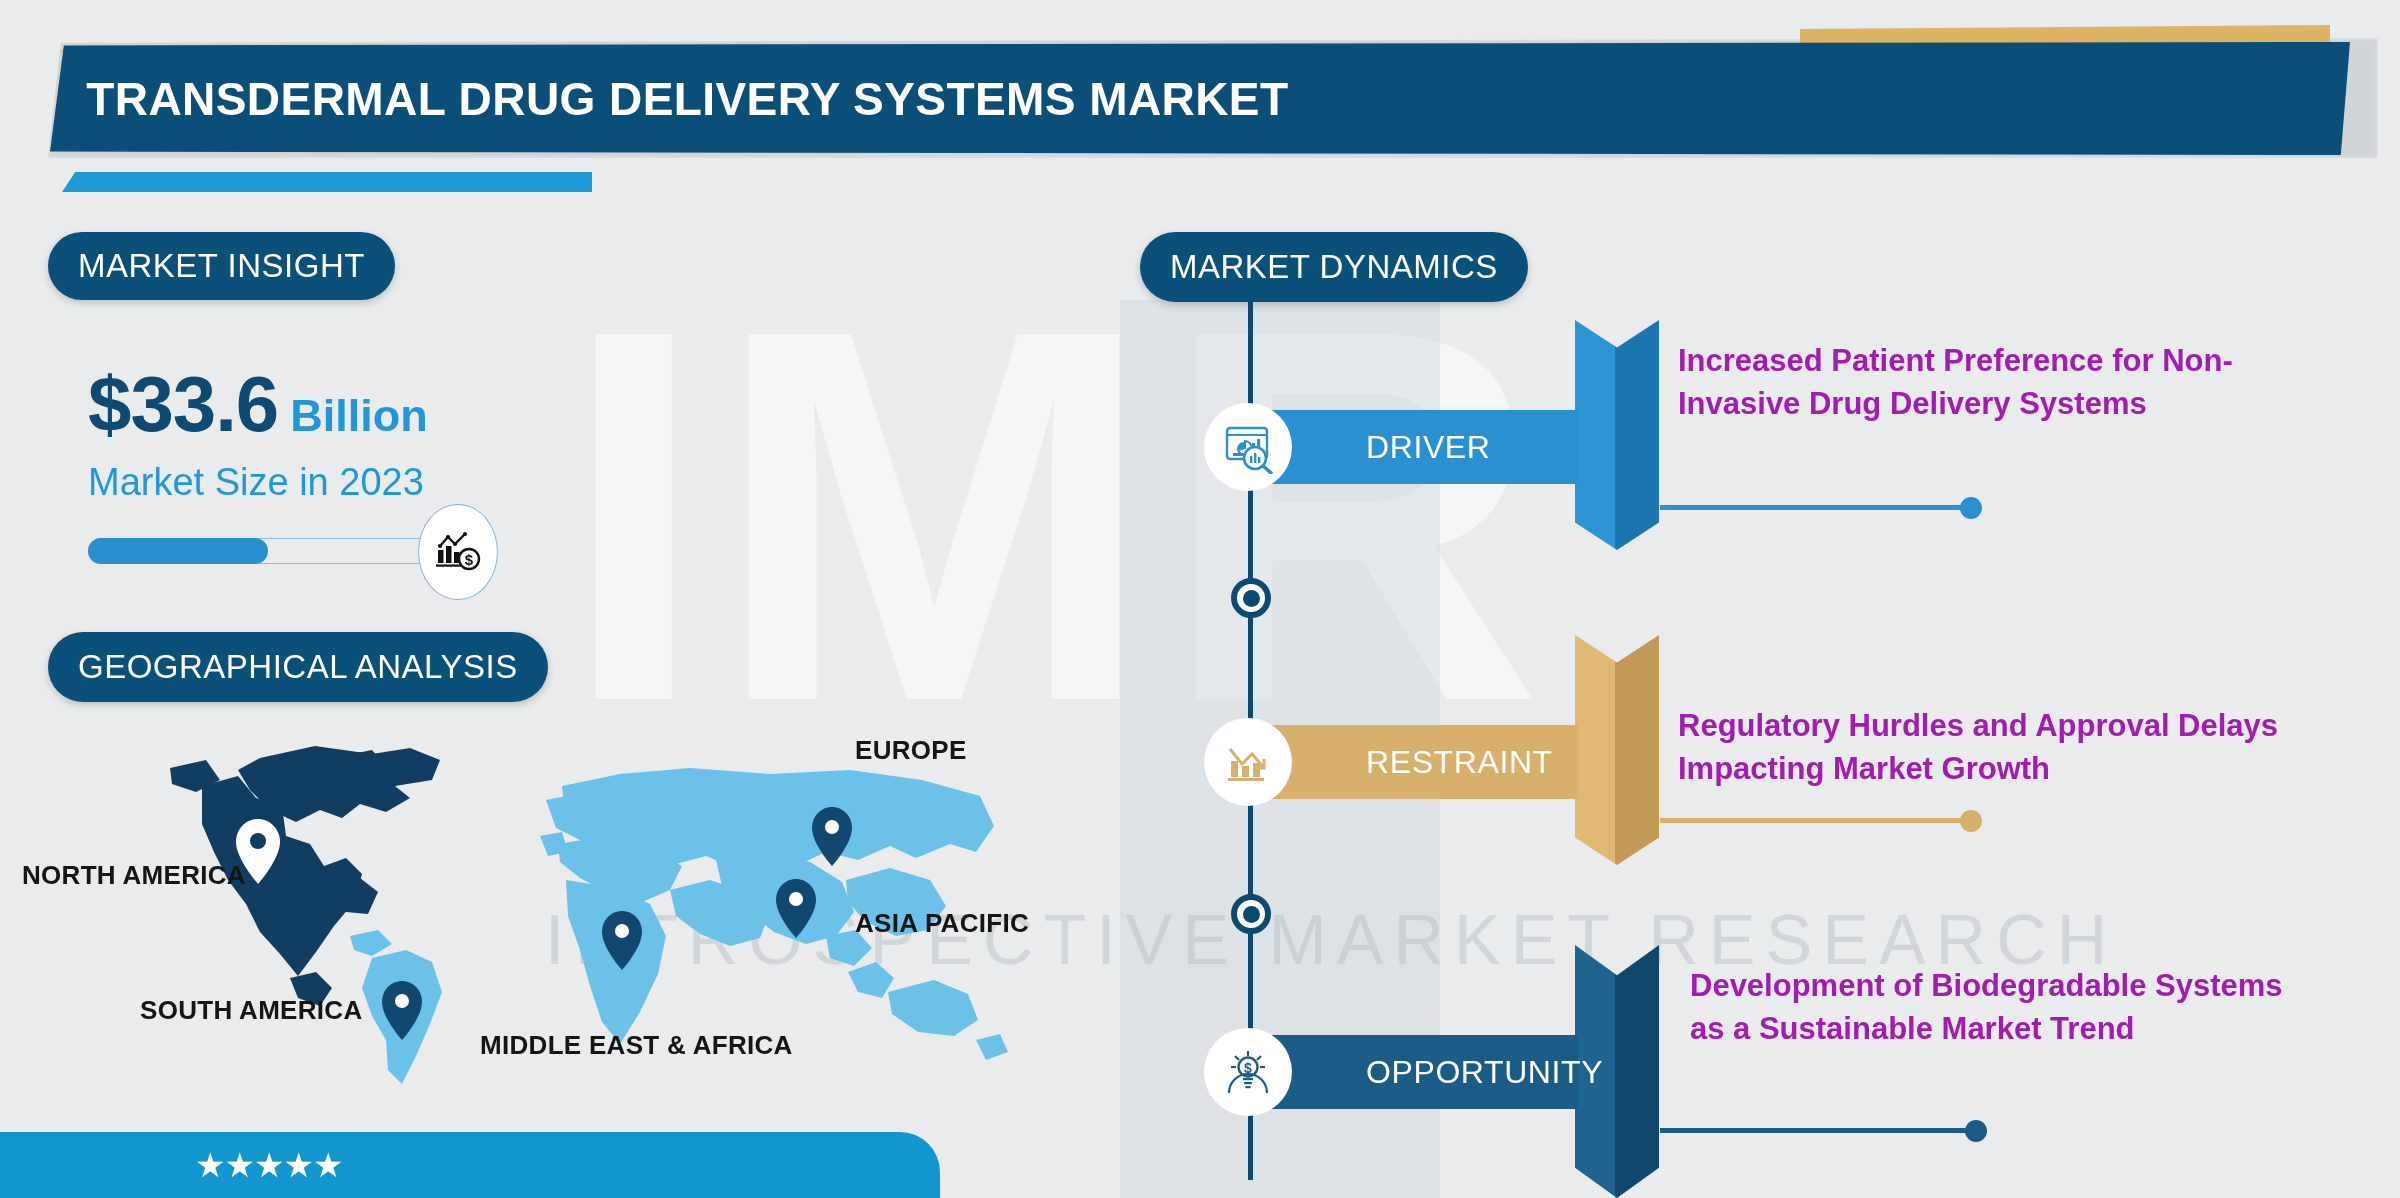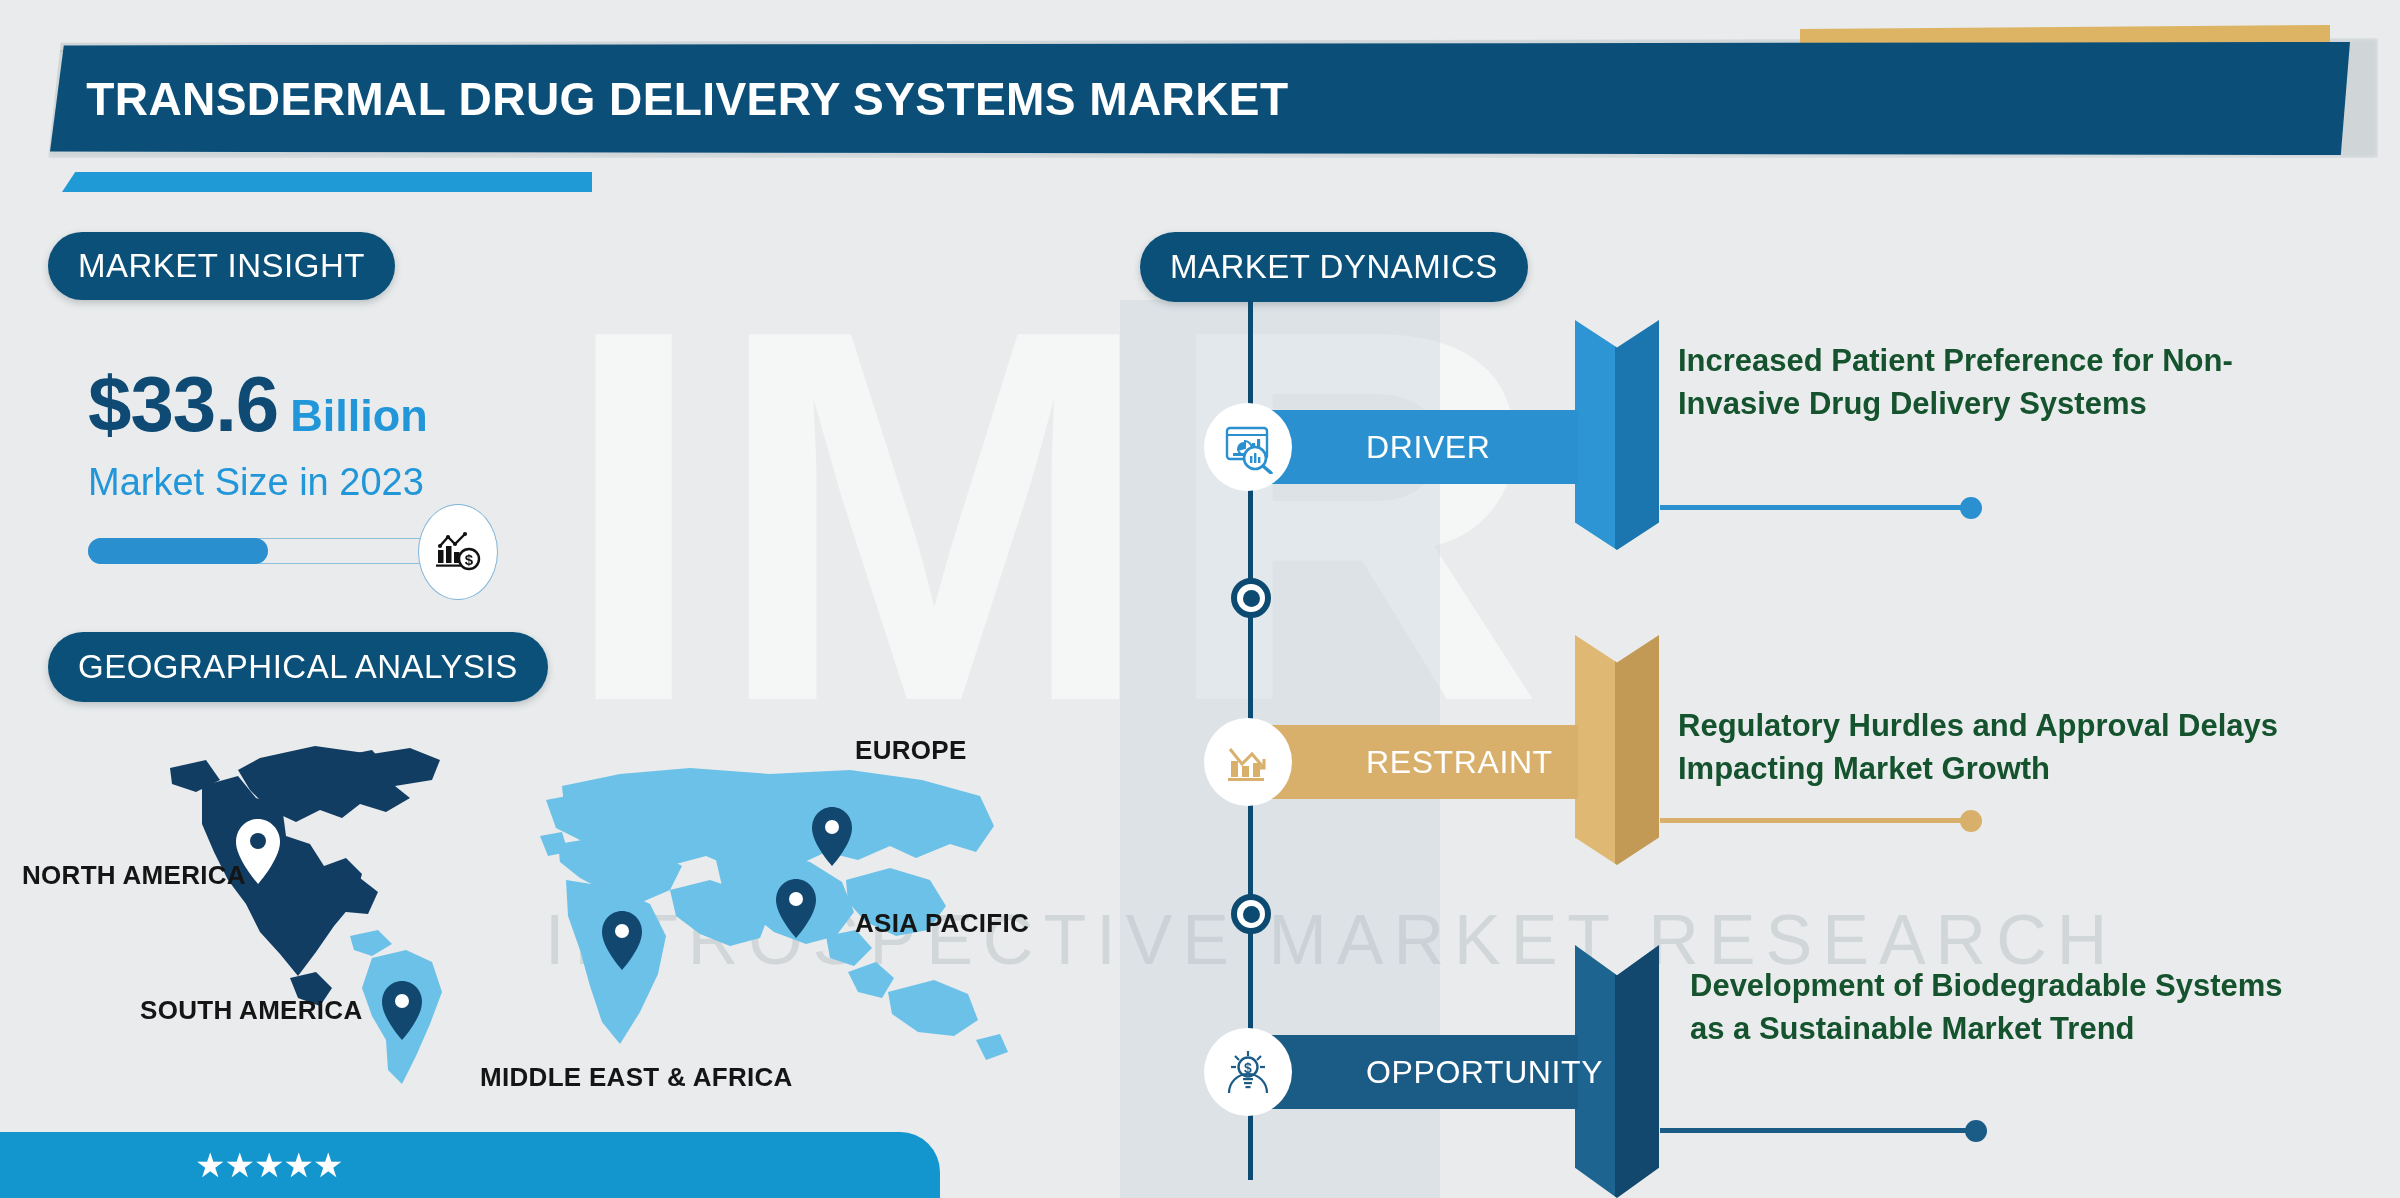--- a/index.html
+++ b/index.html
@@ -103,21 +103,21 @@
   
   #map { position: absolute; left: 110px; top: 740px; width: 920px; height: 350px; }
   .map-label {
     position: absolute; font-size: 26px; font-weight: 700; color: #151515;
     letter-spacing: 0.3px; white-space: nowrap; font-family: "Liberation Sans", sans-serif;
   }
   #lbl-na  { left: 22px;  top: 860px; }
   #lbl-eu  { left: 855px; top: 735px; }
   #lbl-ap  { left: 855px; top: 908px; }
   #lbl-sa  { left: 140px; top: 995px; }
-  #lbl-mea { left: 480px; top: 1030px; margin-top: 32px; }
+  #lbl-mea { left: 480px; top: 1030px; }
 
   
   #spine { position: absolute; left: 1248px; top: 300px; width: 5px; height: 880px; background: #0d4a72; }
   .node {
     position: absolute; width: 40px; height: 40px; border-radius: 50%;
     background: #fff; border: 6px solid #0d4a72; left: 1231px;
     display: flex; align-items: center; justify-content: center;
   }
   .node::after { content:""; width: 17px; height: 17px; border-radius: 50%; background: #0d4a72; }
   #node-1 { top: 578px; }
@@ -135,21 +135,21 @@
   .dyn-band-label {
     color: #fff; font-size: 32px; font-weight: 400; letter-spacing: 0.6px;
     margin-left: 118px; white-space: nowrap;
   }
   .dyn-circle {
     position: absolute; width: 88px; height: 88px; border-radius: 50%;
     background: #fff; left: -44px; top: -7px;
     display: flex; align-items: center; justify-content: center;
   }
   .dyn-text {
-    position: absolute; font-size: 31px; font-weight: 700; color: #14532d;
+    position: absolute; font-size: 31px; font-weight: 700; color: #a21caf;
     line-height: 1.38; width: 600px;
     font-family: "Liberation Sans", sans-serif;
   }
   .dyn-rule { position: absolute; height: 5px; }
   .dyn-dot { position: absolute; width: 22px; height: 22px; border-radius: 50%; top: -8px; }
 
   
   #footer {
     position: absolute; left: 0; top: 1132px; width: 940px; height: 66px;
     background: #1395ce; border-radius: 0 40px 0 0;

